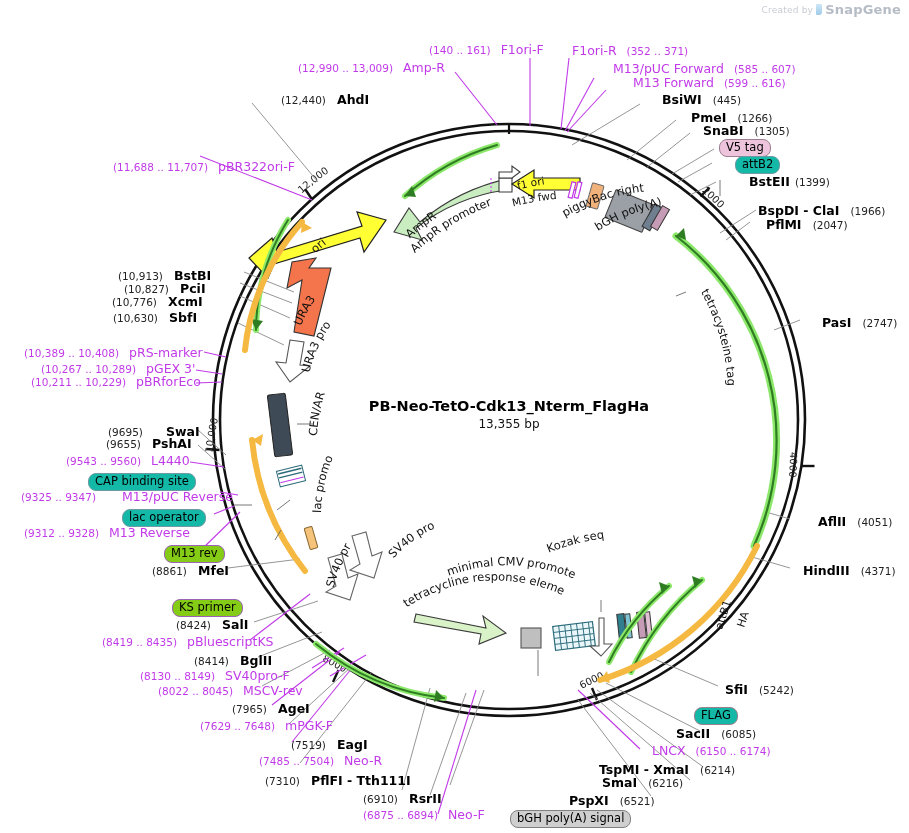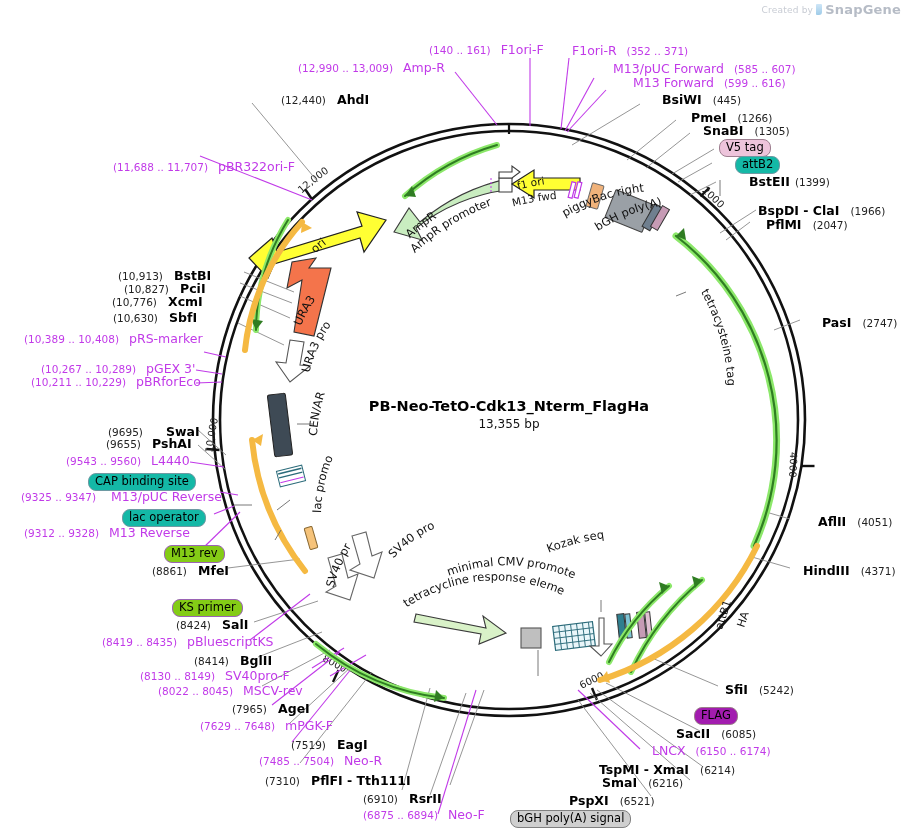--- a/index.html
+++ b/index.html
@@ -29,21 +29,21 @@
 
   .chip{
     display:inline-block;padding:1px 6px 2px 6px;border-radius:8px;
     font-size:11.5px;color:#000;border:1px solid #7a7a7a;line-height:1.15;
   }
   .chip-pink{background:#edc4db;border-color:#9e7f90;}
   .chip-cyan{background:#14b8a6;border-color:#6e9aa3;}
   .chip-violet{background:#84cc16;border-color:#9a63b5;}
   .chip-orange{background:#fbd79a;border-color:#b08a47;}
   .chip-grey{background:#cfcfcf;border-color:#808080;}
-  .chip-pink2{background:#a21caf;border-color:#9c7f8c;}
+  .chip-pink2{background:#14b8a6;border-color:#9c7f8c;}
 
   
   text{font-family:"DejaVu Sans","Liberation Sans",sans-serif;}
   .ct{font-size:11.5px;fill:#111;}
   .tick{font-size:10px;fill:#222;}
   .title{font-size:14.5px;font-weight:bold;fill:#000;}
   .subtitle{font-size:12px;fill:#111;}
 </style>
 </head>
 <body>
@@ -497,21 +497,21 @@
     <span class="chip chip-violet">M13 rev</span>
   </div>
   <div class="lbl primer" style="left:24px;top:526px;">
     <span class="ppos" style="margin-right: 6px;">(9312 .. 9328)</span>
     <span>M13 Reverse</span>
   </div>
   <div class="lbl" style="left:122px;top:508px;">
     <span class="chip chip-cyan">lac operator</span>
   </div>
   <div class="lbl primer" style="left:21px;top:490px;">
-    <span class="ppos" style="margin-right: 11px;">(9325 .. 9347)</span>
+    <span class="ppos" style="margin-right: 22px;">(9325 .. 9347)</span>
     <span>M13/pUC Reverse</span>
   </div>
   <div class="lbl" style="left:88px;top:472px;">
     <span class="chip chip-cyan">CAP binding site</span>
   </div>
   <div class="lbl primer" style="left:66px;top:454px;">
     <span class="ppos" style="margin-right: 6px;">(9543 .. 9560)</span>
     <span>L4440</span>
   </div>
   <div class="lbl" style="left:106px;top:435px;">
@@ -524,21 +524,21 @@
   </div>
 
   <div class="lbl primer" style="left:31px;top:375px;">
     <span class="ppos" style="margin-right: 6px;">(10,211 .. 10,229)</span>
     <span>pBRforEco</span>
   </div>
   <div class="lbl primer" style="left:41px;top:362px;">
     <span class="ppos" style="margin-right: 6px;">(10,267 .. 10,289)</span>
     <span>pGEX 3'</span>
   </div>
-  <div class="lbl primer" style="left:24px;top:332px;">
+  <div class="lbl primer" style="left:24px;top:346px;">
     <span class="ppos" style="margin-right: 6px;">(10,389 .. 10,408)</span>
     <span>pRS-marker</span>
   </div>
 
   <div class="lbl" style="left:113px;top:309px;">
     <span class="pos" style="margin-right: 6px;">(10,630)</span>
     <span class="enz">SbfI</span>
   </div>
   <div class="lbl" style="left:112px;top:293px;">
     <span class="pos" style="margin-right: 6px;">(10,776)</span>

